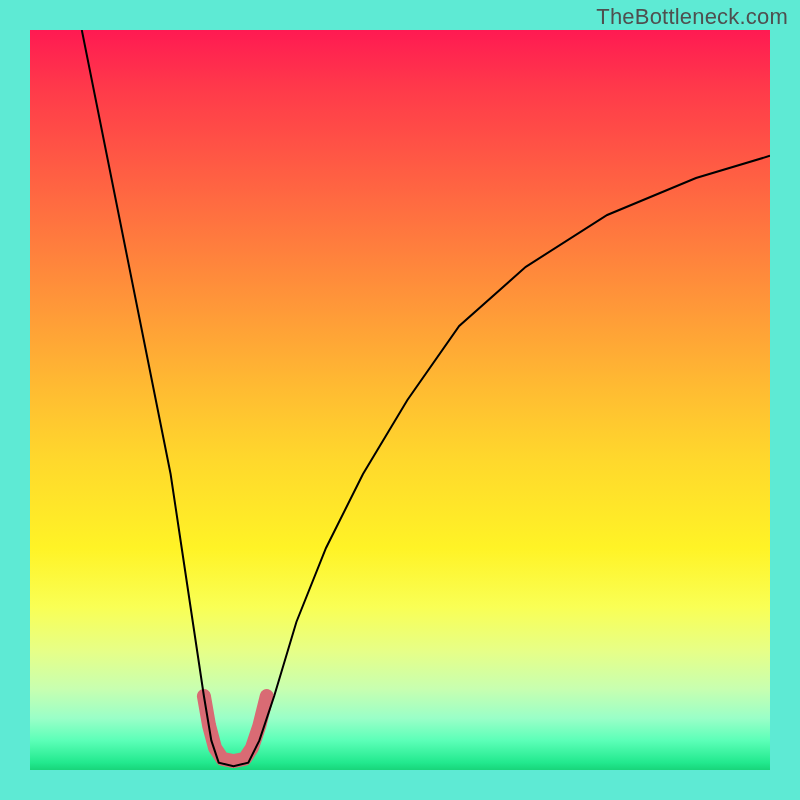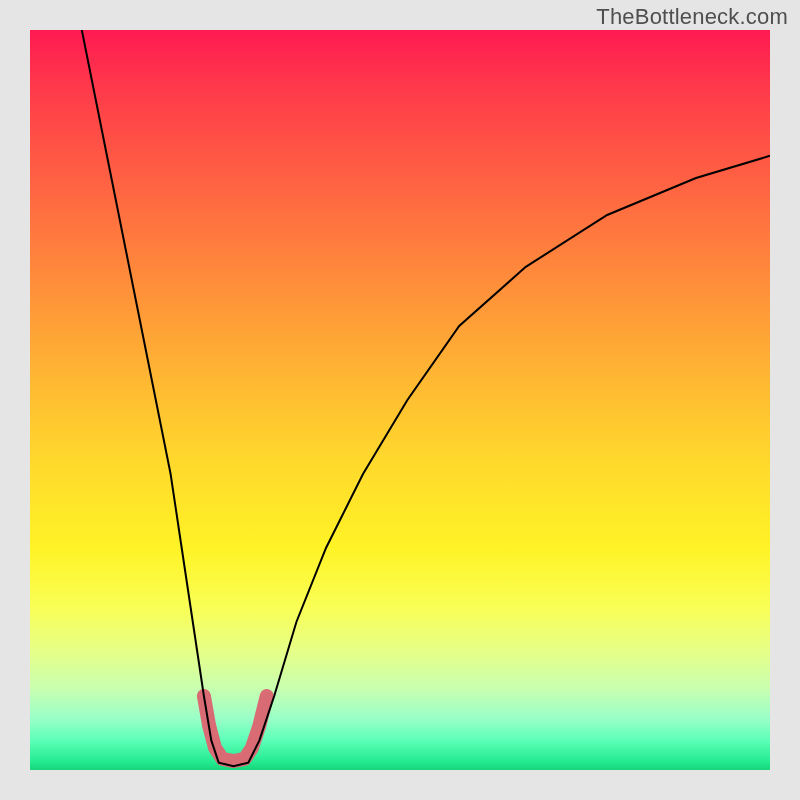--- a/index.html
+++ b/index.html
@@ -10,21 +10,21 @@
     background: #000;
     font-family: Arial, Helvetica, sans-serif;
     overflow: hidden;
   }
   .frame {
     position: absolute;
     left: 0;
     top: 0;
     width: 800px;
     height: 800px;
-    background: #e5e5e5;
+    background: #5eead4;
   }
   .watermark {
     position: absolute;
     top: 4px;
     right: 12px;
     color: #4f4f4f;
     font-size: 22px;
     font-weight: 400;
     letter-spacing: 0.2px;
     z-index: 10;

